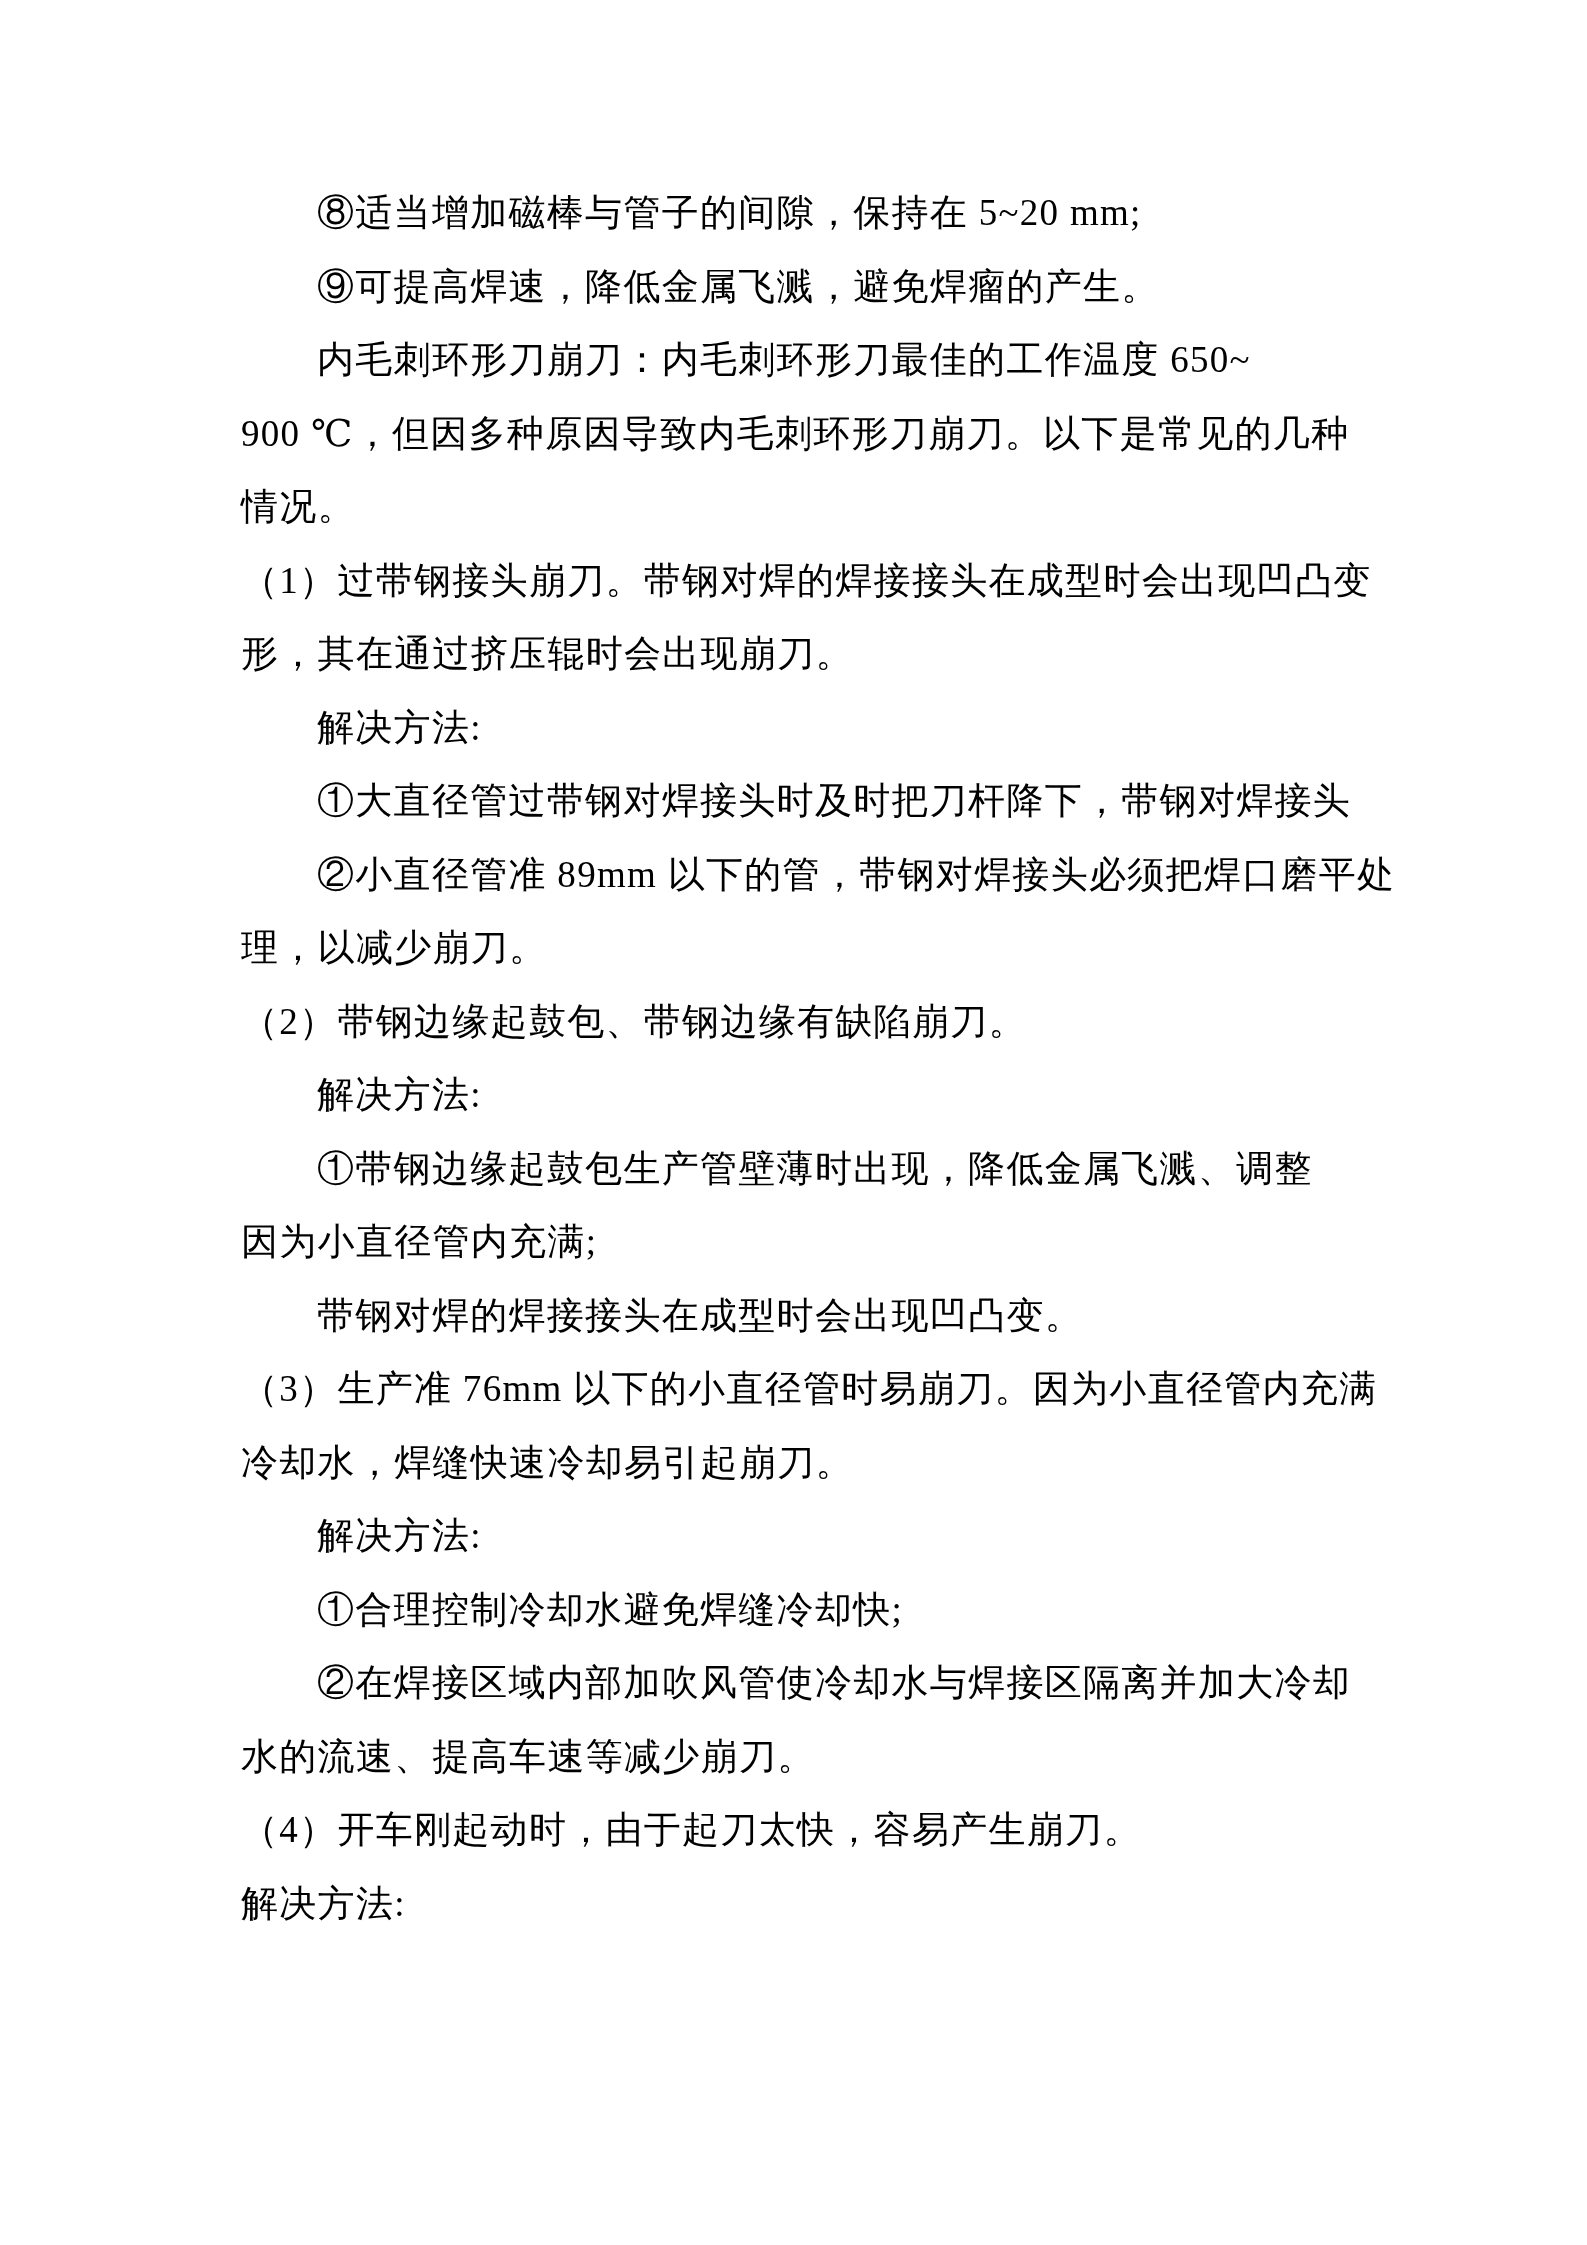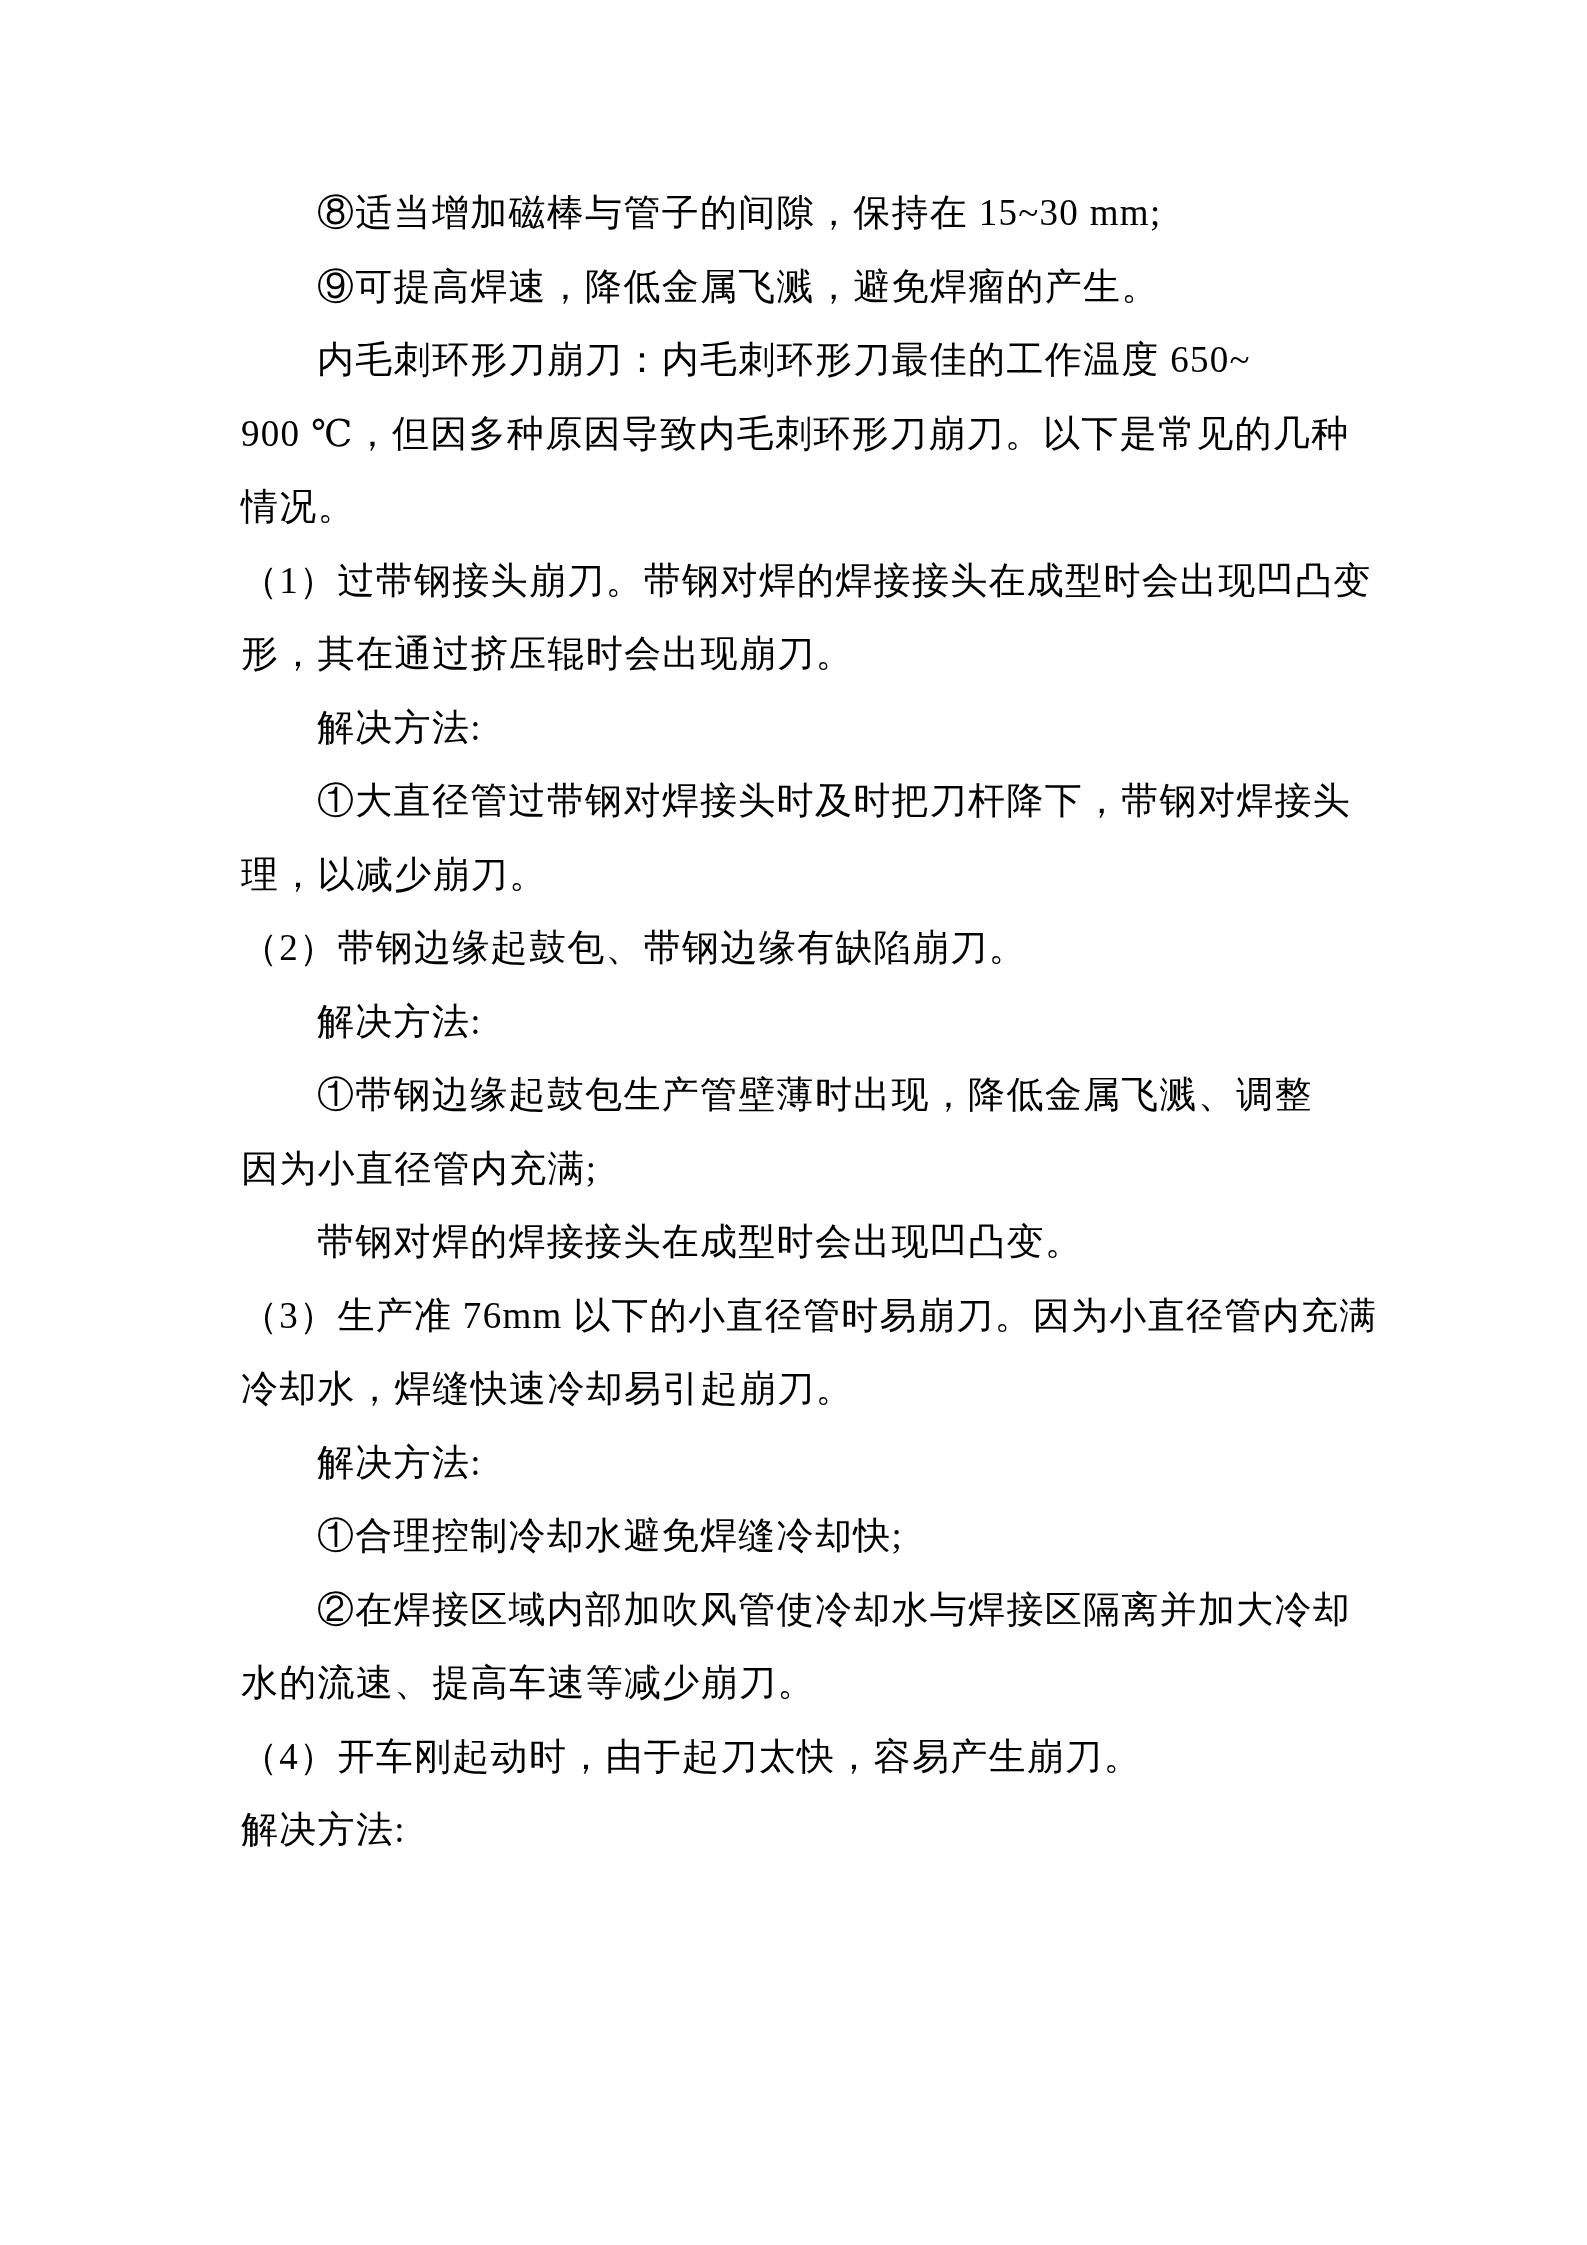--- a/index.html
+++ b/index.html
@@ -35,29 +35,30 @@
   }
   .line.indent {
     padding-left: 76px;
   }
 </style>
 </head>
 <body>
 
 <div class="page">
   <div class="text-block" style="color: rgb(0, 0, 0);">
-      <div class="line indent">⑧适当增加磁棒与管子的间隙，保持在 15~30 mm;</div>
+      <div class="line indent">⑧适当增加磁棒与管子的间隙，保持在 5~20 mm;</div>
       <div class="line indent">⑨可提高焊速，降低金属飞溅，避免焊瘤的产生。</div>
       <div class="line indent">内毛刺环形刀崩刀：内毛刺环形刀最佳的工作温度 650~</div>
       <div class="line">900 ℃，但因多种原因导致内毛刺环形刀崩刀。以下是常见的几种</div>
       <div class="line">情况。</div>
       <div class="line">（1）过带钢接头崩刀。带钢对焊的焊接接头在成型时会出现凹凸变</div>
       <div class="line">形，其在通过挤压辊时会出现崩刀。</div>
       <div class="line indent">解决方法:</div>
       <div class="line indent">①大直径管过带钢对焊接头时及时把刀杆降下，带钢对焊接头</div>
+      <div class="line indent">②小直径管准 89mm 以下的管，带钢对焊接头必须把焊口磨平处</div>
       <div class="line">理，以减少崩刀。</div>
       <div class="line">（2）带钢边缘起鼓包、带钢边缘有缺陷崩刀。</div>
       <div class="line indent">解决方法:</div>
       <div class="line indent">①带钢边缘起鼓包生产管壁薄时出现，降低金属飞溅、调整</div>
       <div class="line">因为小直径管内充满;</div>
       <div class="line indent">带钢对焊的焊接接头在成型时会出现凹凸变。</div>
       <div class="line">（3）生产准 76mm 以下的小直径管时易崩刀。因为小直径管内充满</div>
       <div class="line">冷却水，焊缝快速冷却易引起崩刀。</div>
       <div class="line indent">解决方法:</div>
       <div class="line indent">①合理控制冷却水避免焊缝冷却快;</div>

